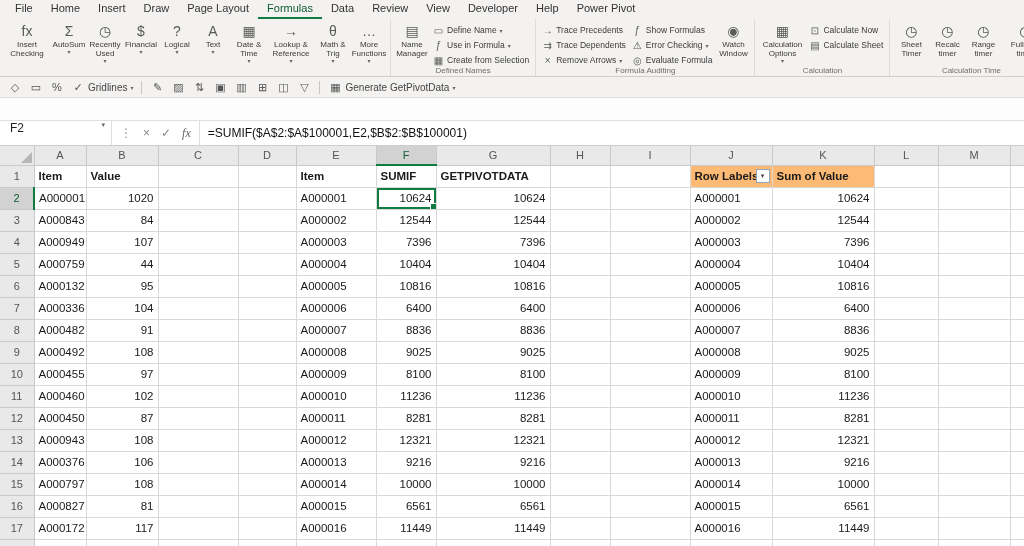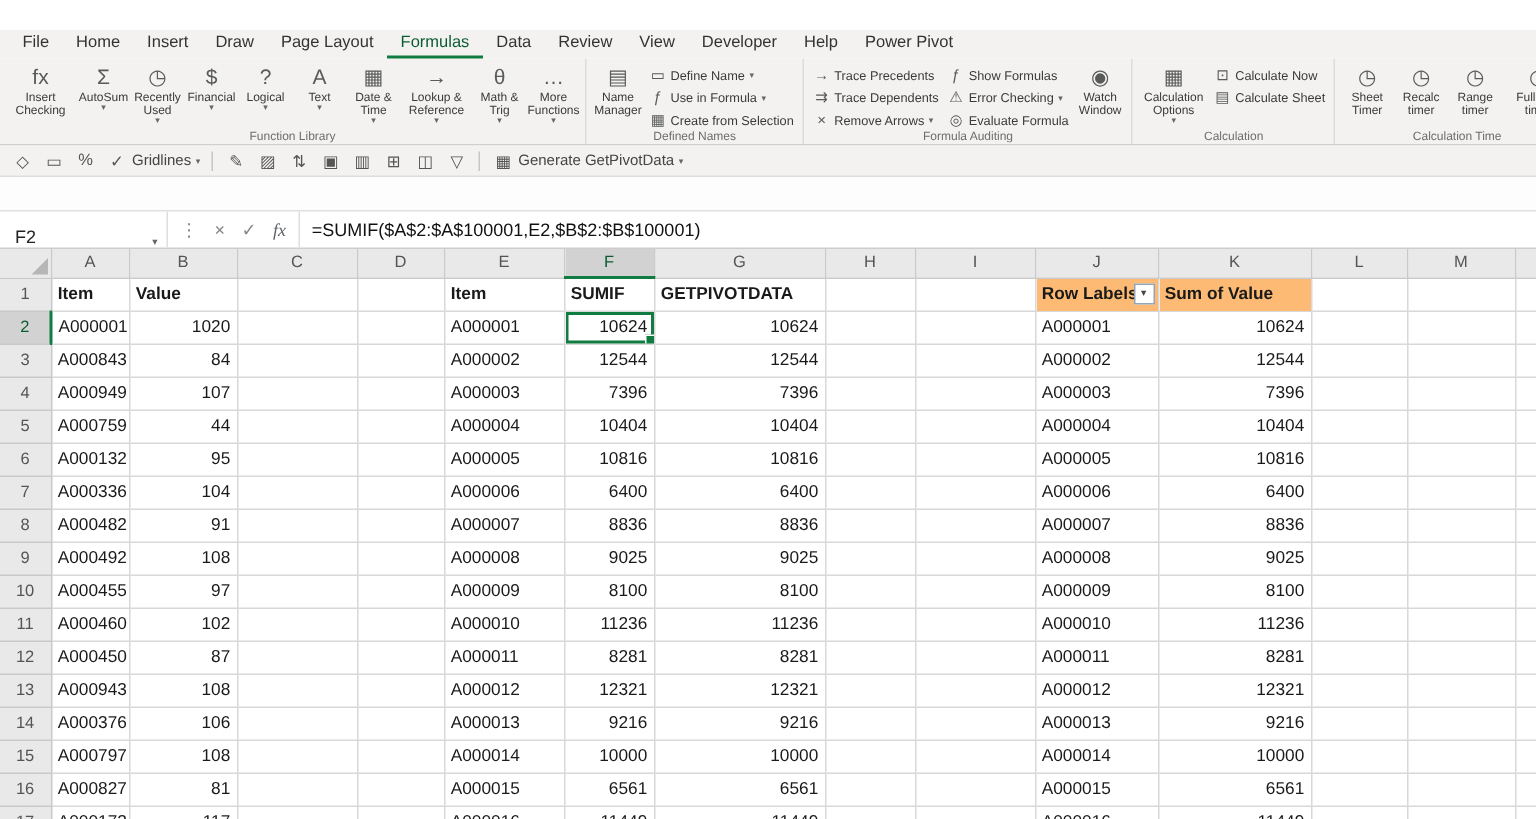--- a/index.html
+++ b/index.html
@@ -1,20 +1,20 @@
 <!DOCTYPE html>
 <html><head>
 <meta charset="utf-8">
 <style>
   * { box-sizing: border-box; margin: 0; padding: 0; }
   html, body { width: 1024px; height: 546px; overflow: hidden; }
   body { font-family: "Liberation Sans", sans-serif; background: #fff; color: #222; }
 
   
-  .menubar { height: 19px; background: #f3f2f1; display: flex; align-items: stretch; padding-left: 6px; font-size: 11px; color: #333; margin-top: 20px; }
+  .menubar { height: 19px; background: #f3f2f1; display: flex; align-items: stretch; padding-left: 6px; font-size: 11px; color: #333; }
   .menu-item { padding: 2px 9px 0; cursor: default; }
   .menu-item.active { box-shadow: inset 0 -2px 0 #107C41; color: #0c5c32; }
 
   
   .ribbon { height: 58px; background: #f3f2f1; border-bottom: 1px solid #d1cfcd; display: flex; overflow: hidden; }
   .ribbon-group { position: relative; display: flex; align-items: flex-start; padding: 2px 3px 13px; border-right: 1px solid #dedcda; flex: none; }
   .group-label { position: absolute; bottom: 1px; left: 0; right: 0; text-align: center; font-size: 8px; color: #6f6d6b; white-space: nowrap; overflow: hidden; }
   .btn-large { width: 36px; display: flex; flex-direction: column; align-items: center; padding-top: 2px; font-size: 8px; color: #3b3a39; text-align: center; line-height: 1.15; cursor: default; }
   .btn-large.wide { width: 48px; }
   .btn-large .ic { font-size: 14px; height: 17px; line-height: 17px; color: #585b57; }
@@ -26,21 +26,21 @@
   
   .qat { height: 21px; background: #f3f2f1; border-bottom: 1px solid #e0dedc; display: flex; align-items: center; padding-left: 5px; gap: 1px; font-size: 10px; color: #444; }
   .qat-item { display: flex; align-items: center; gap: 3px; padding: 1px 3px; cursor: default; }
   .qat-item .ic { font-size: 11px; width: 14px; text-align: center; color: #555; }
   .qat-sep { width: 1px; height: 13px; background: #c8c6c4; margin: 0 4px; }
 
   .chrome-spacer { height: 22px; background: #fdfdfd; }
 
   
   .formula-row { height: 26px; display: flex; align-items: stretch; border-top: 1px solid #e1dfdd; border-bottom: 1px solid #cfcdcb; background: #fff; font-size: 12px; }
-  .name-box { width: 112px; display: flex; align-items: flex-end; padding-left: 10px; border-right: 1px solid #e1dfdd; color: #222; }
+  .name-box { width: 112px; display: flex; align-items: flex-start; padding-left: 10px; border-right: 1px solid #e1dfdd; color: #222; }
   .name-box .nb-arrow { margin-left: auto; margin-right: 6px; font-size: 7px; color: #666; }
   .fbar-icons { display: flex; align-items: center; color: #8a8886; border-right: 1px solid #e1dfdd; padding: 0 8px; gap: 11px; }
   .fbar-icons .fbtn { cursor: default; font-size: 12px; }
   .fx { font-style: italic; font-family: "Liberation Serif", serif; color: #5f6368; }
   .formula-text { flex: 1; display: flex; align-items: center; padding-left: 8px; color: #111; white-space: nowrap; overflow: hidden; }
 
   
   .sheet { height: 400px; overflow: hidden; background: #fff; }
   table.grid { border-collapse: collapse; table-layout: fixed; width: 1024px; }
   .grid th, .grid td { border-right: 1px solid #d8d8d8; border-bottom: 1px solid #d8d8d8; font-size: 11.5px; font-weight: normal; padding: 0 4px; overflow: hidden; white-space: nowrap; height: 21.2px; line-height: 21px; color: #1a1a1a; text-align: left; }
@@ -119,21 +119,20 @@
       <div class="btn-large">
         <div class="ic">θ</div>
         <div class="lbl">Math &amp; Trig</div>
         <div class="dd">▾</div>
       </div>
       <div class="btn-large">
         <div class="ic">…</div>
         <div class="lbl">More Functions</div>
         <div class="dd">▾</div>
       </div>
-      <div class="group-label">Function Library</div>
     </div>
     <div class="ribbon-group">
       <div class="btn-large">
         <div class="ic">▤</div>
         <div class="lbl">Name Manager</div>
       </div>
       <div class="stack">
         <div class="btn-small">
           <span class="ic">▭</span>
           <span class="lbl">Define Name</span>

